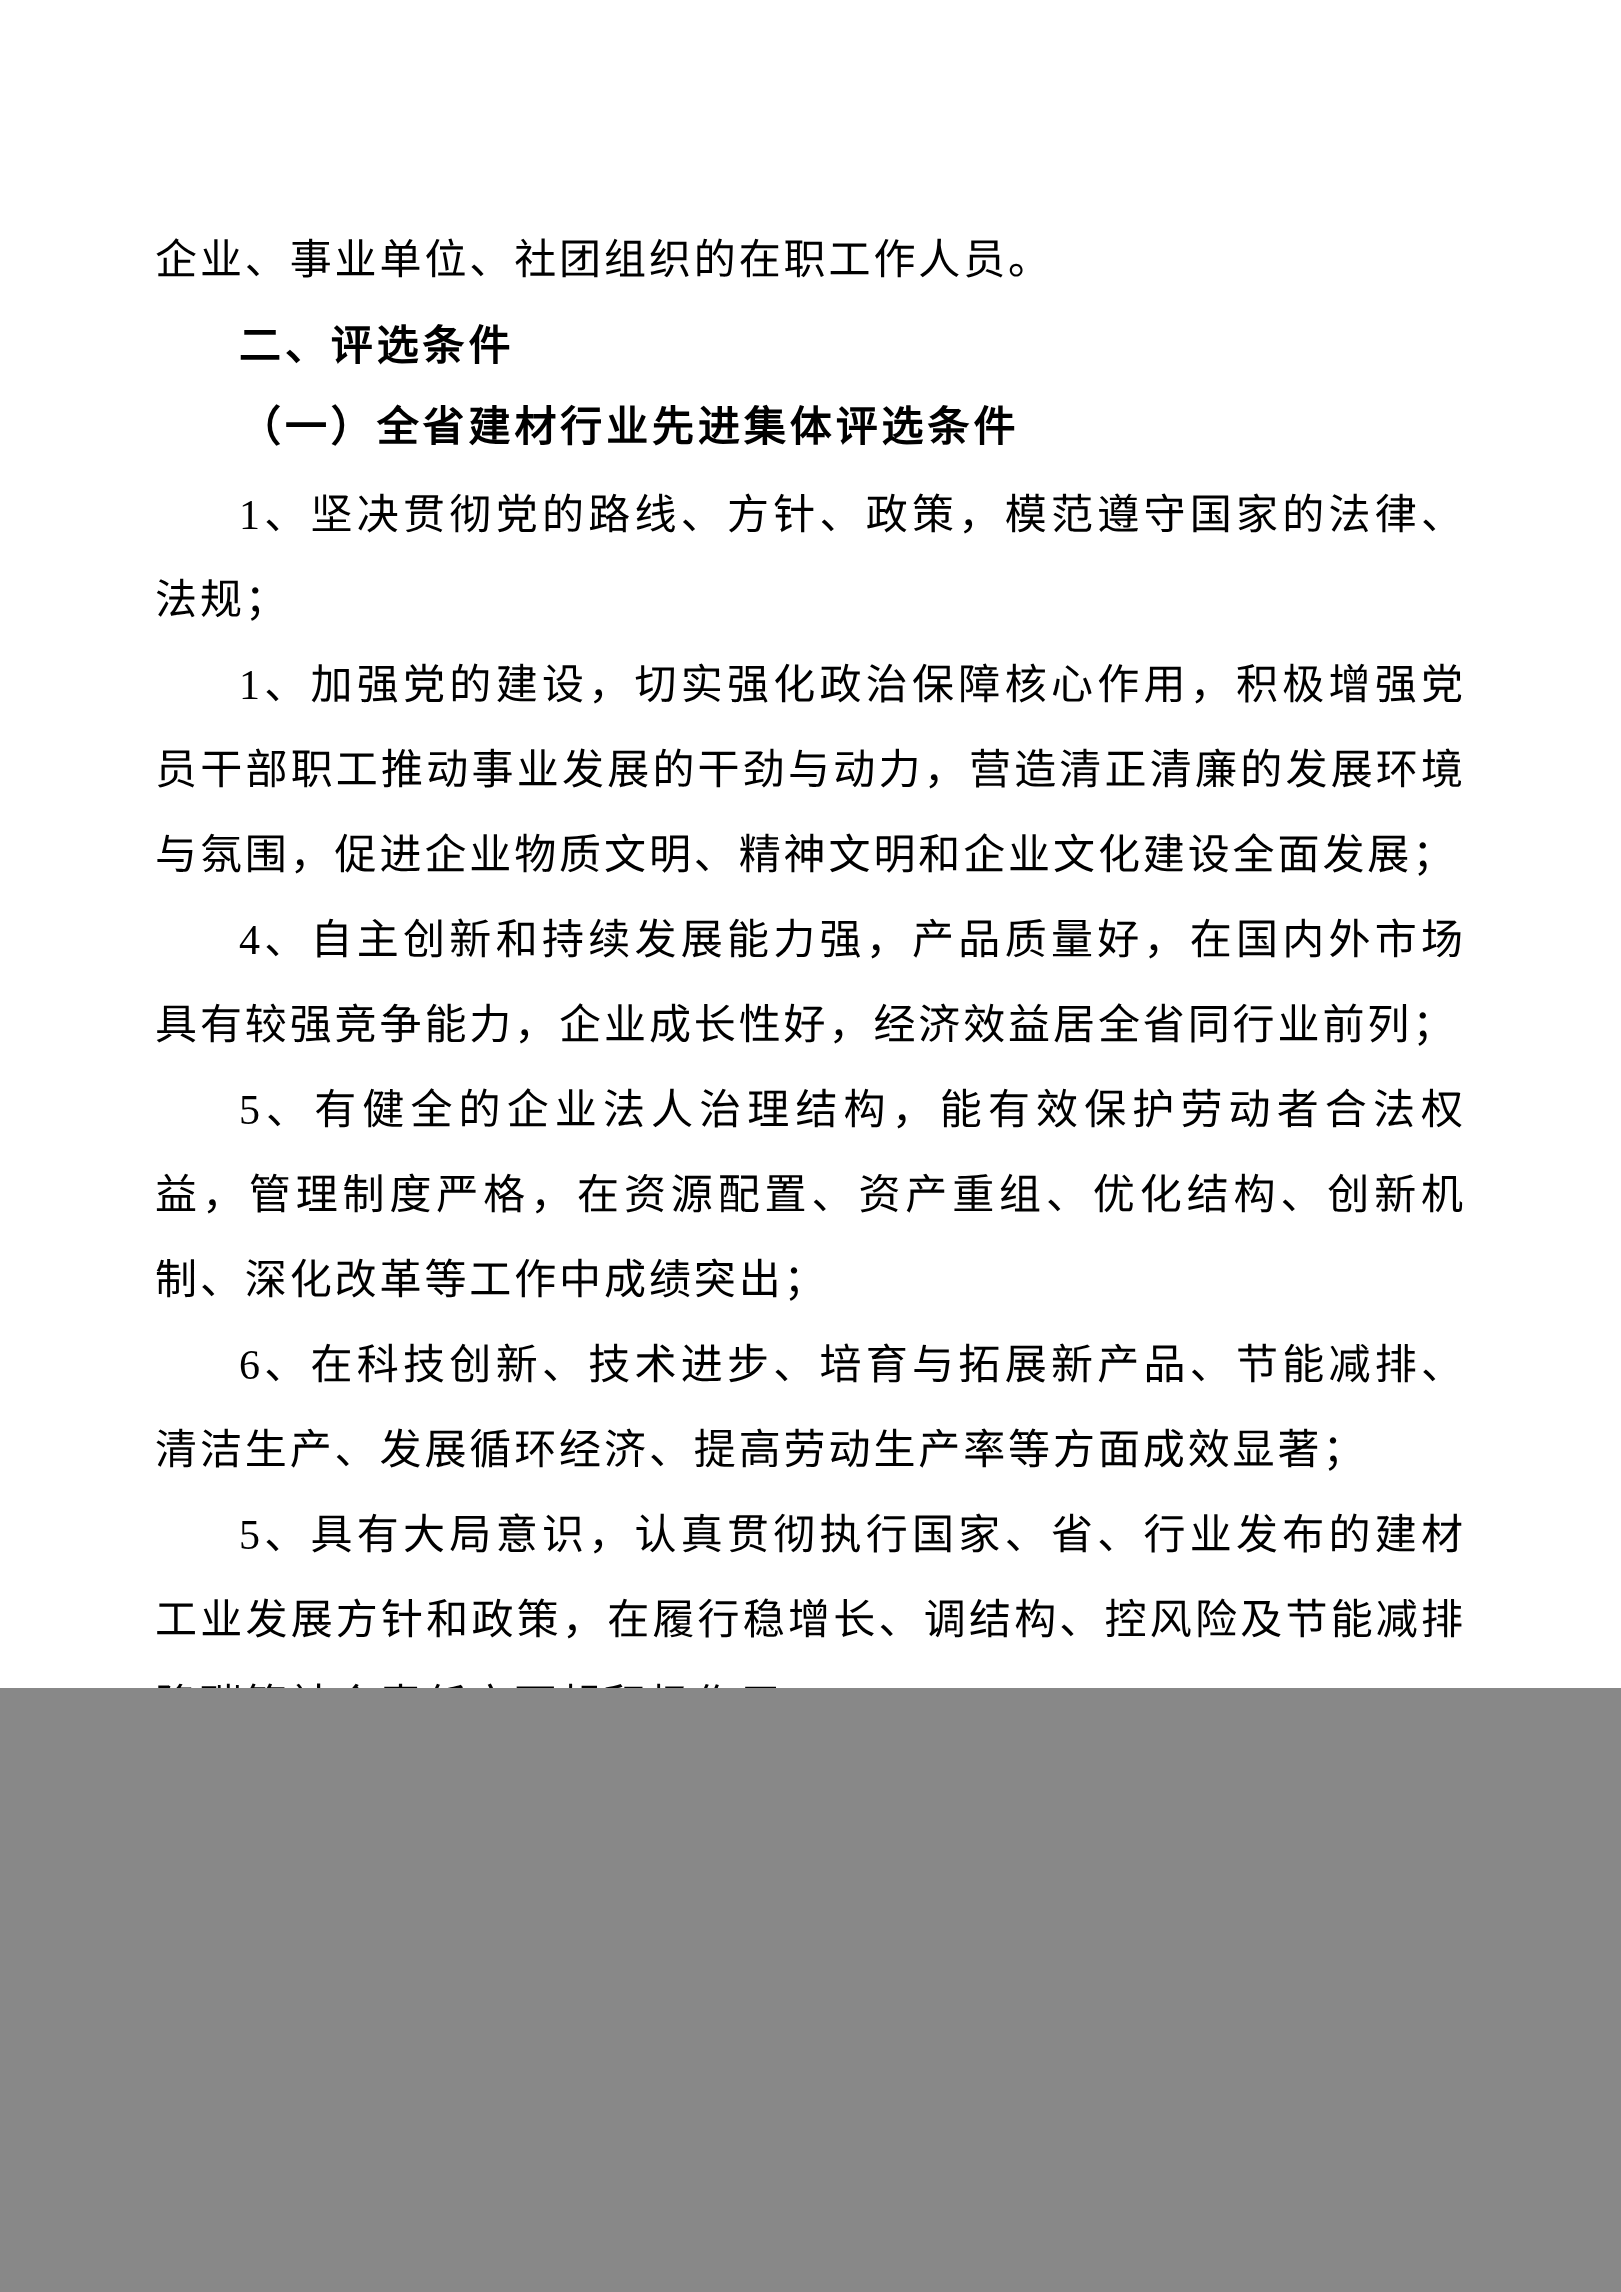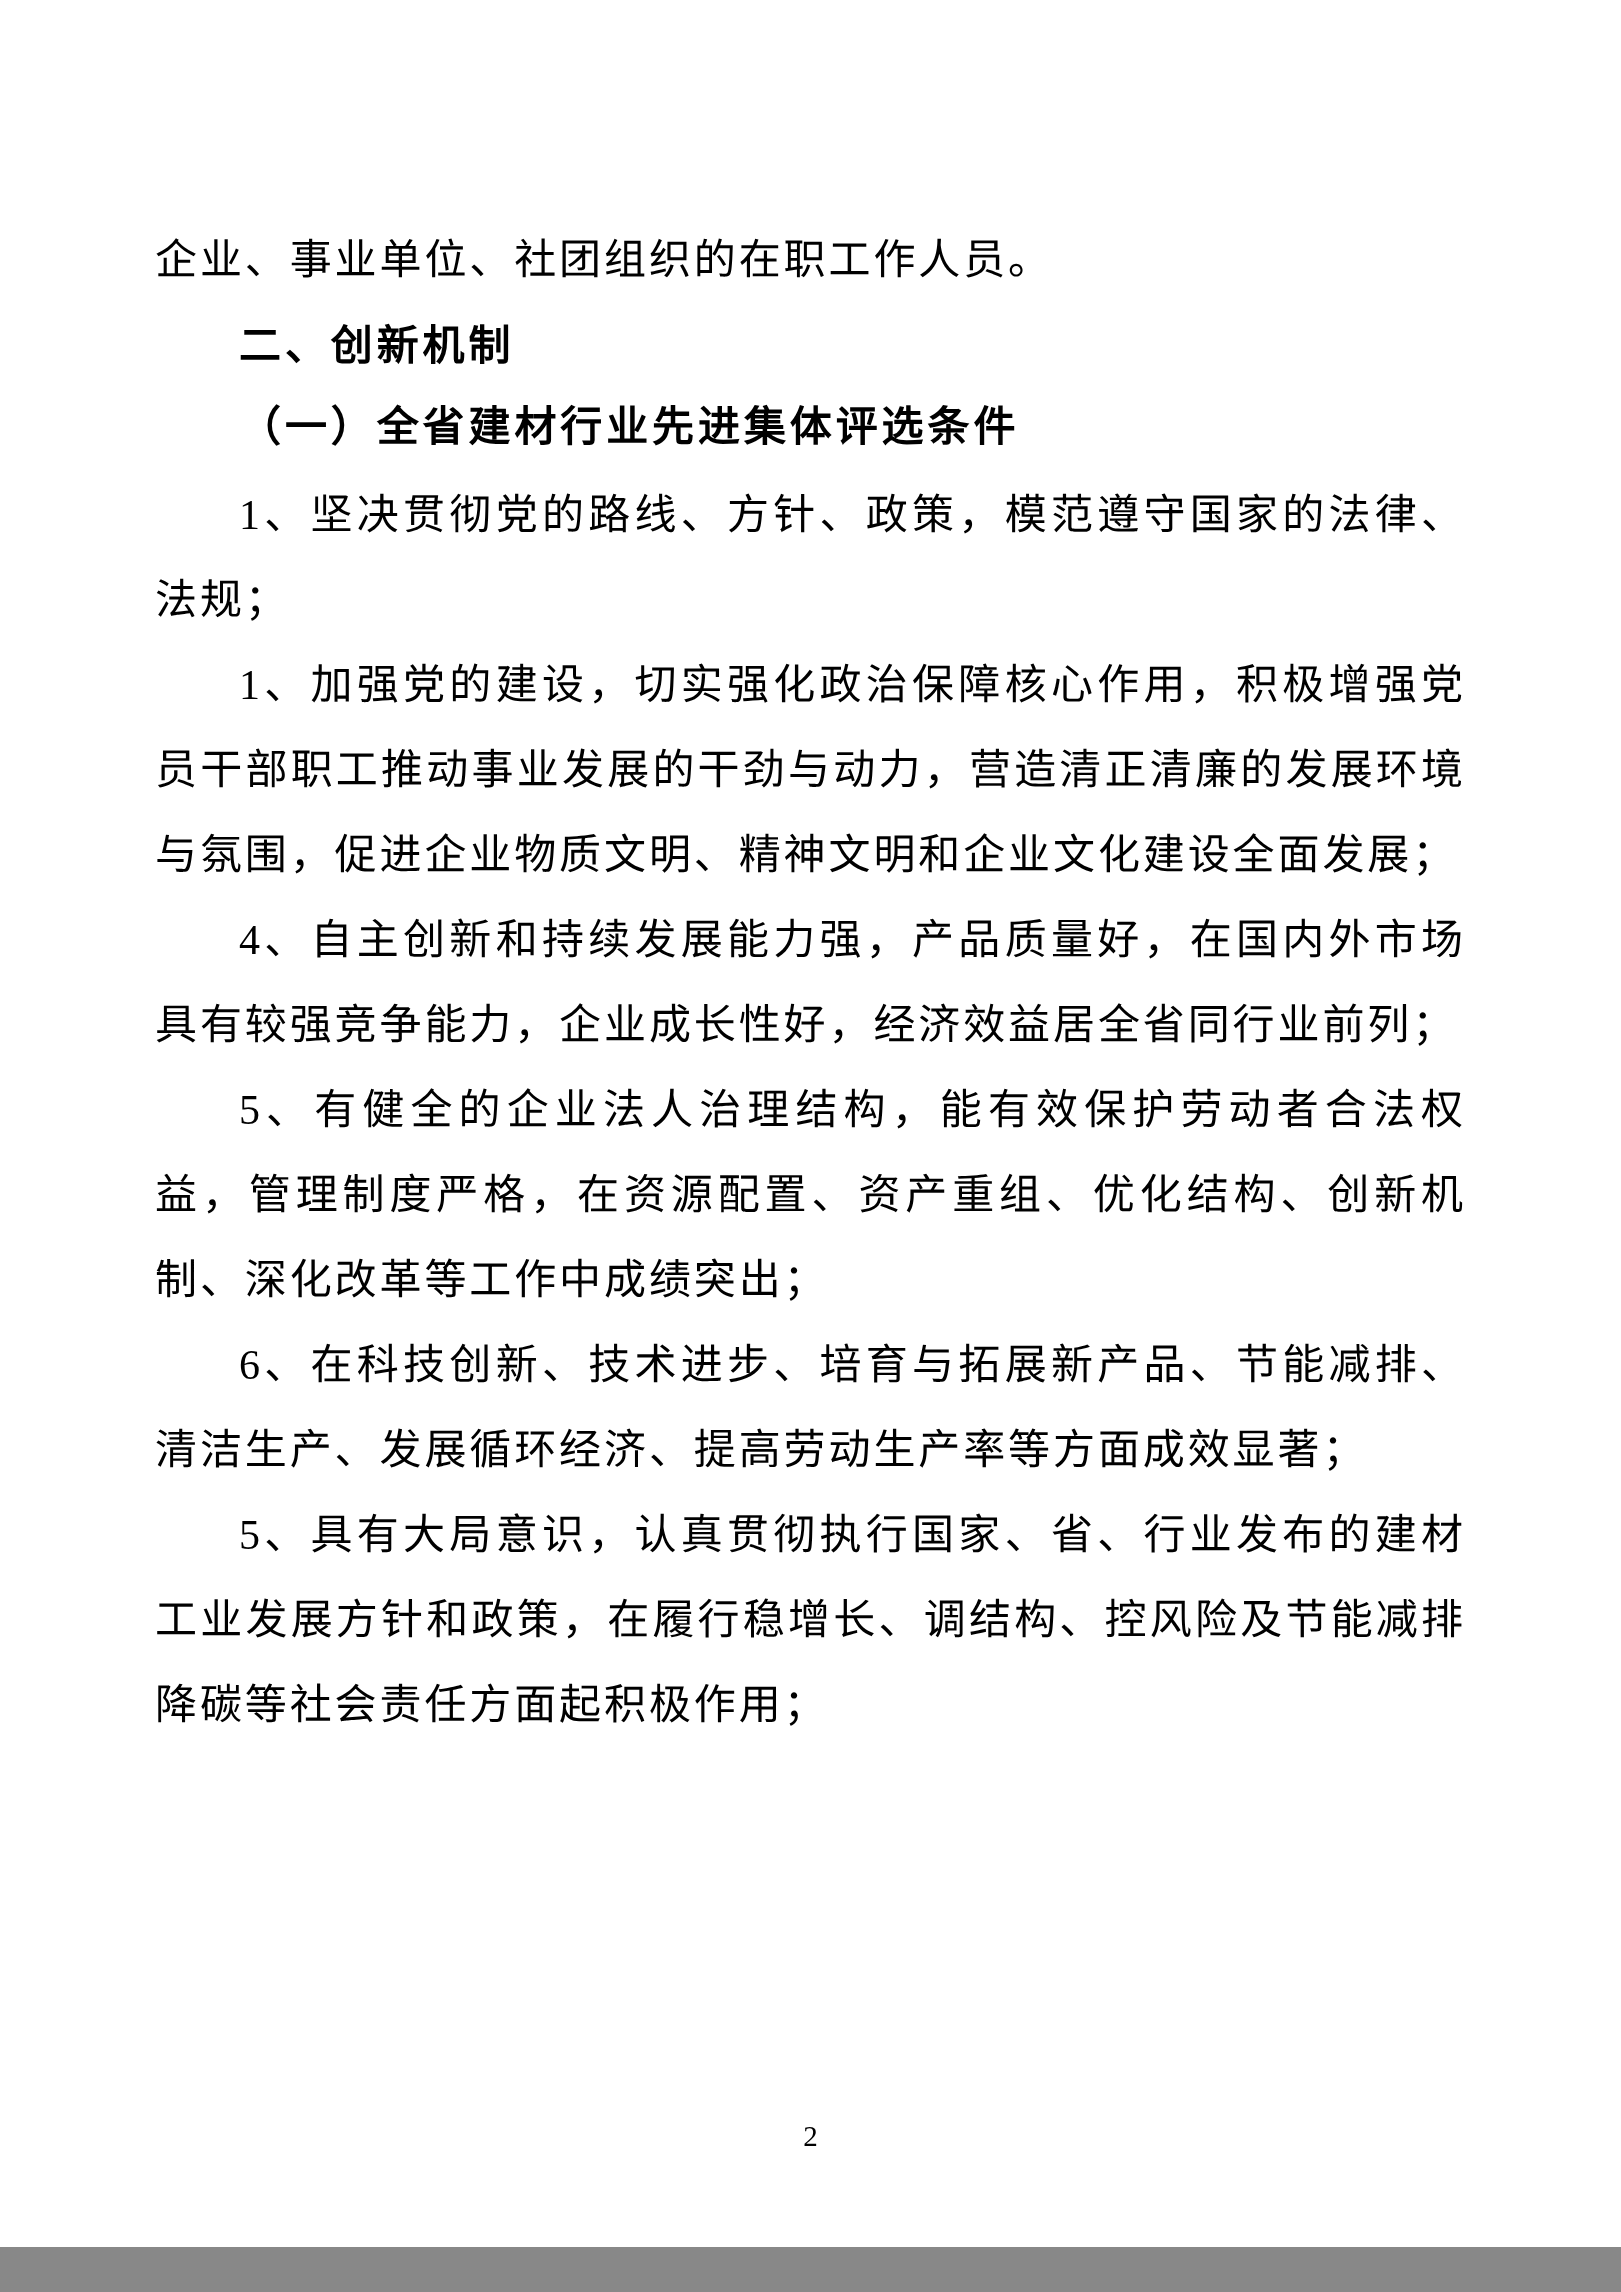--- a/index.html
+++ b/index.html
@@ -3,21 +3,21 @@
 <meta charset="utf-8">
 <style>
   html, body {
     margin: 0;
     padding: 0;
     background: #888;
   }
   .page {
     position: relative;
     width: 1621px;
-    height: 2247px;
+    height: 1688px;
     margin: 0 auto;
     background: #ffffff;
     overflow: hidden;
     font-family: "Liberation Serif", "DejaVu Serif", serif;
     color: #000000;
   }
   .content {
     position: absolute;
     top: 218px;
     left: 155px;
@@ -62,21 +62,21 @@
     font-family: "Liberation Serif", "DejaVu Serif", serif;
     color: #000000;
   }
 </style>
 </head>
 <body>
 
 <div class="page">
   <div class="content">
     <p class="para-continuation">企业、事业单位、社团组织的在职工作人员。</p>
-    <p class="para-heading-hei">二、创新机制</p>
+    <p class="para-heading-hei">二、评选条件</p>
     <p class="para-heading-kai">（一）全省建材行业先进集体评选条件</p>
     <p class="para-body">1、坚决贯彻党的路线、方针、政策，模范遵守国家的法律、法规；</p>
     <p class="para-body">1、加强党的建设，切实强化政治保障核心作用，积极增强党员干部职工推动事业发展的干劲与动力，营造清正清廉的发展环境与氛围，促进企业物质文明、精神文明和企业文化建设全面发展；</p>
     <p class="para-body">4、自主创新和持续发展能力强，产品质量好，在国内外市场具有较强竞争能力，企业成长性好，经济效益居全省同行业前列；</p>
     <p class="para-body">5、有健全的企业法人治理结构，能有效保护劳动者合法权益，管理制度严格，在资源配置、资产重组、优化结构、创新机制、深化改革等工作中成绩突出；</p>
     <p class="para-body">6、在科技创新、技术进步、培育与拓展新产品、节能减排、清洁生产、发展循环经济、提高劳动生产率等方面成效显著；</p>
     <p class="para-body">5、具有大局意识，认真贯彻执行国家、省、行业发布的建材工业发展方针和政策，在履行稳增长、调结构、控风险及节能减排降碳等社会责任方面起积极作用；</p>
   </div>
   <div class="footer">2</div>
 </div>

